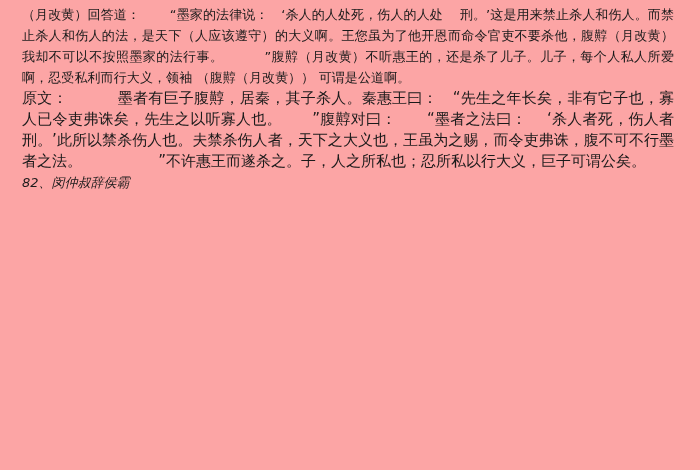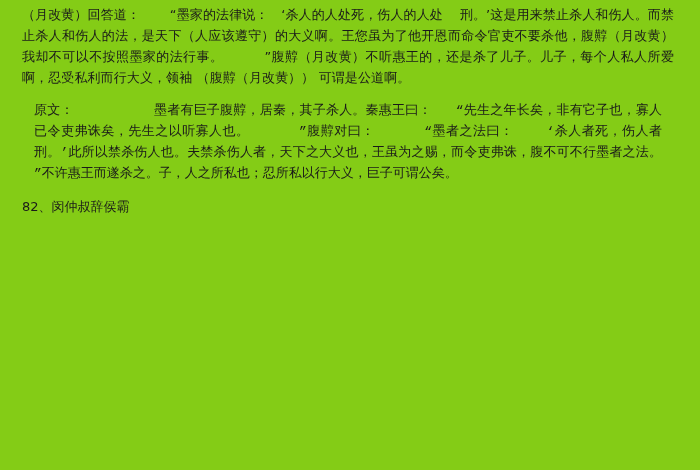--- a/index.html
+++ b/index.html
@@ -9,21 +9,21 @@
   }
   body {
     width: 700px;
     height: 470px;
     overflow: hidden;
     font-family: "DejaVu Sans", "Liberation Sans", sans-serif;
   }
   .page {
     width: 700px;
     height: 470px;
-    background: #84cc16;
+    background: #fca5a5;
     box-sizing: border-box;
     padding: 4px 26px 0 22px;
     position: relative;
   }
   .para {
     font-size: 13.0px;
     line-height: 21.0px;
     color: #1a1a1a;
     text-align: justify;
     text-justify: inter-ideograph;
@@ -32,31 +32,31 @@
     word-break: break-all;
     letter-spacing: 0.1px;
   }
   .heading {
     font-size: 13.0px;
     line-height: 21.0px;
     color: #1a1a1a;
     margin: 0;
     white-space: pre-wrap;
     word-break: break-all;
+    font-style: italic;
   }
   .blocktext {
-    font-size: 13.0px;
+    font-size: 15px;
     line-height: 21.0px;
     color: #1a1a1a;
-    margin: 12px;
+    margin: 0;
     white-space: pre-wrap;
     word-break: break-all;
     text-align: justify;
     text-justify: inter-ideograph;
-    font-family: Liberation Mono, monospace;
   }
 </style>
 </head>
 <body>
 
 <div class="page">
   <div class="para">（月改黄）回答道：       “墨家的法律说：   ‘杀人的人处死，伤人的人处    刑。’这是用来禁止杀人和伤人。而禁止杀人和伤人的法，是天下（人应该遵守）的大义啊。王您虽为了他开恩而命令官吏不要杀他，腹䵍（月改黄）我却不可以不按照墨家的法行事。         ”腹䵍（月改黄）不听惠王的，还是杀了儿子。儿子，每个人私人所爱啊，忍受私利而行大义，领袖 （腹䵍（月改黄）） 可谓是公道啊。</div>
   <div class="blocktext">原文：          墨者有巨子腹䵍，居秦，其子杀人。秦惠王曰：   “先生之年长矣，非有它子也，寡人已令吏弗诛矣，先生之以听寡人也。      ”腹䵍对曰：      “墨者之法曰：    ‘杀人者死，伤人者刑。’此所以禁杀伤人也。夫禁杀伤人者，天下之大义也，王虽为之赐，而令吏弗诛，腹不可不行墨者之法。                ”不许惠王而遂杀之。子，人之所私也；忍所私以行大义，巨子可谓公矣。</div>
   <div class="heading">82、闵仲叔辞侯霸</div>
 </div>

